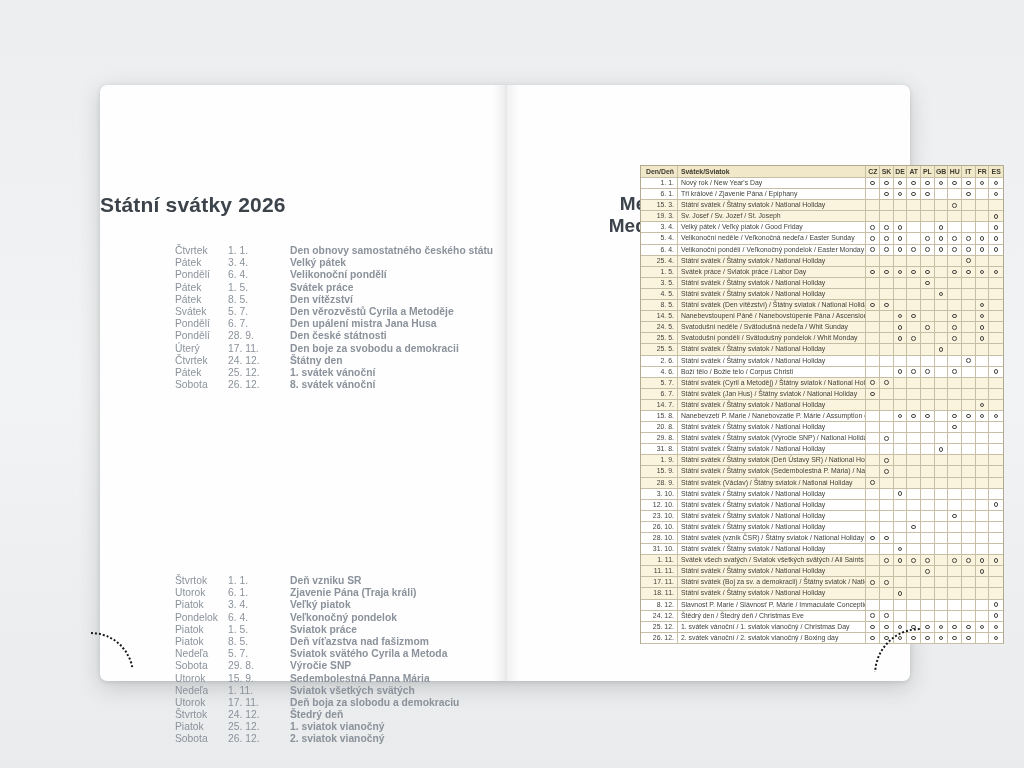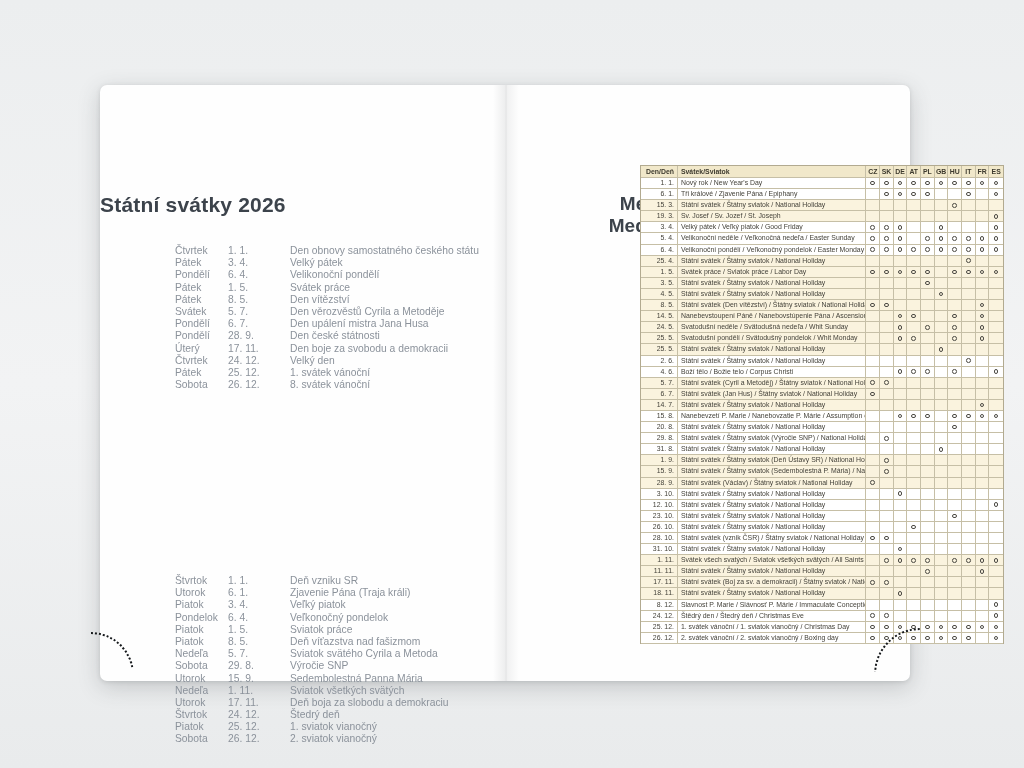--- a/index.html
+++ b/index.html
@@ -18,21 +18,21 @@
   .sec-title { position:absolute; left:0; width:100%; text-align:left;
                font-size:21px; font-weight:bold; color:#3c434b; letter-spacing:.2px; }
   #title-cz { top:108px; }
   #title-sk { top:395px; }
   .hol-list { position:absolute; left:75px; right:10px; }
   #list-cz { top:160px; }
   #list-sk { top:448px;margin-top:42px; }
   .hol-row { display:flex; height:12.2px; font-size:10.3px; color:#8b929b; white-space:nowrap; }
   .hol-day  { width:53px; }
   .hol-date { width:62px; }
-  .hol-name { flex:1; }
+  .hol-name { flex:1;font-weight:bold; }
 
   
   .page-right { position:absolute; left:405px; top:0; width:405px; height:100%; }
   .int-title { position:absolute; top:108px; left:0; width:100%; text-align:center;
                font-size:19px; font-weight:bold; color:#3c434b; line-height:22px; }
 
   .holtable { position:absolute; left:135px; top:80px; width:364px;
               border:1px solid #b2aa90; border-bottom:none; background:#fff;
               font-size:6.9px; color:#44423a; }
   .t-row { display:flex; height:11.1px; border-bottom:1px solid #c6bfa6; }
@@ -105,21 +105,21 @@
           <span class="hol-name">Den české státnosti</span>
         </div>
         <div class="hol-row">
           <span class="hol-day">Úterý</span>
           <span class="hol-date">17. 11.</span>
           <span class="hol-name">Den boje za svobodu a demokracii</span>
         </div>
         <div class="hol-row">
           <span class="hol-day">Čtvrtek</span>
           <span class="hol-date">24. 12.</span>
-          <span class="hol-name">Velký den</span>
+          <span class="hol-name">Štátny den</span>
         </div>
         <div class="hol-row">
           <span class="hol-day">Pátek</span>
           <span class="hol-date">25. 12.</span>
           <span class="hol-name">1. svátek vánoční</span>
         </div>
         <div class="hol-row">
           <span class="hol-day">Sobota</span>
           <span class="hol-date">26. 12.</span>
           <span class="hol-name">8. svátek vánoční</span>

